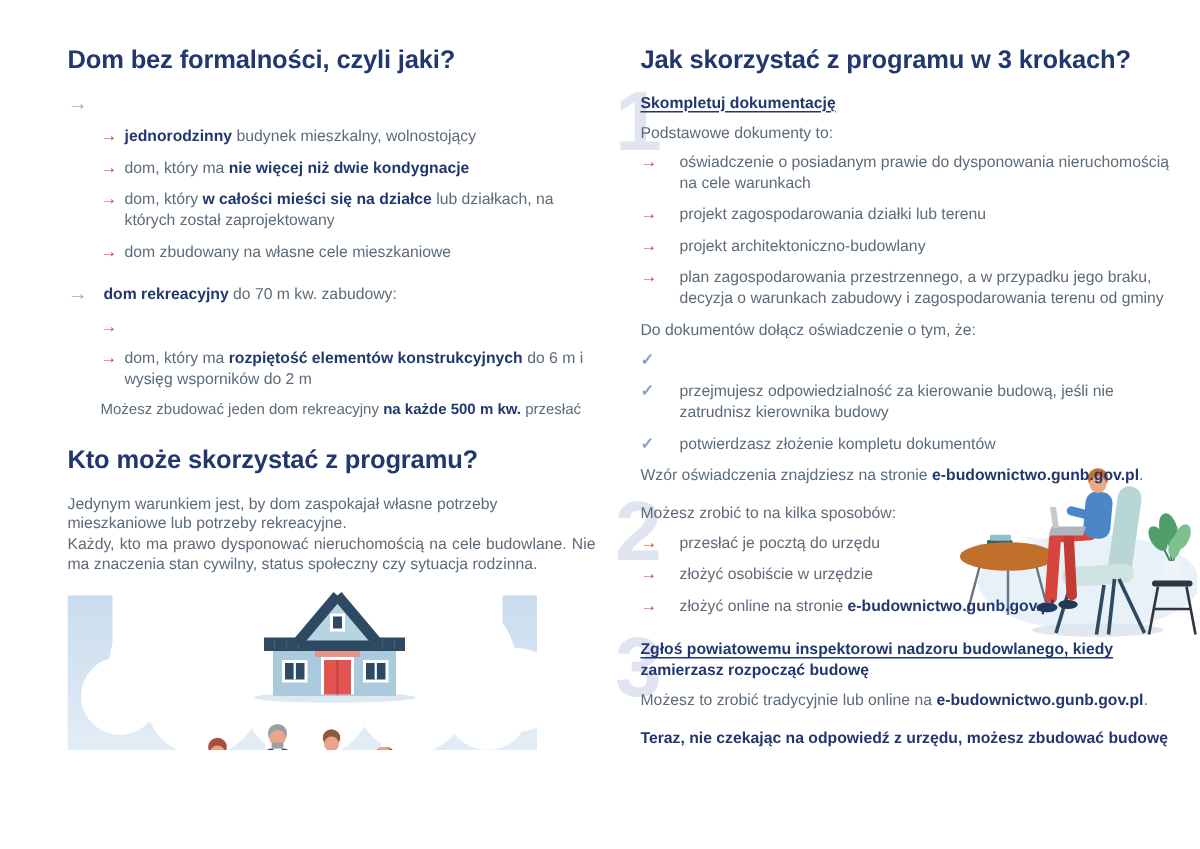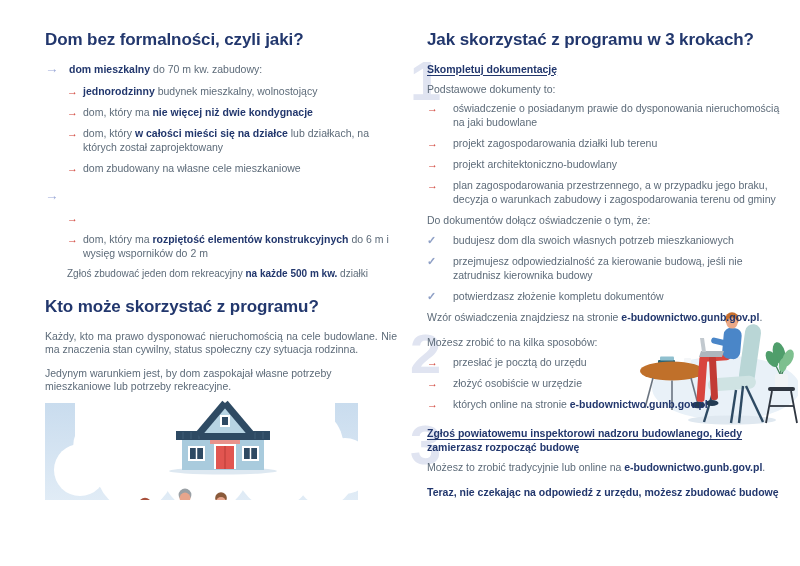--- a/index.html
+++ b/index.html
@@ -44,21 +44,20 @@
 </head>
 <body>
 
 <div class="page">
 
   <div class="col col-left">
     <h1>Dom bez formalności, czyli jaki?</h1>
 
     <div class="li">
       <span class="mk mk-pw">→</span>
-      <p><b class="nv">dom mieszkalny</b><span> do 70 m kw. zabudowy:</span></p>
     </div>
 
     <div class="li sub">
       <span class="mk mk-red">→</span>
       <p><span></span><b class="nv">jednorodzinny</b><span> budynek mieszkalny, wolnostojący</span></p>
     </div>
     <div class="li sub">
       <span class="mk mk-red">→</span>
       <p><span>dom, który ma </span><b class="nv">nie więcej niż dwie kondygnacje</b><span></span></p>
     </div>
@@ -66,33 +65,34 @@
       <span class="mk mk-red">→</span>
       <p><span>dom, który </span><b class="nv">w całości mieści się na działce</b><span> lub działkach, na których został zaprojektowany</span></p>
     </div>
     <div class="li sub">
       <span class="mk mk-red">→</span>
       <p><span>dom zbudowany na własne cele mieszkaniowe</span></p>
     </div>
 
     <div class="li group2">
       <span class="mk mk-pw">→</span>
+      <p><b class="nv">dom rekreacyjny</b><span> do 70 m kw. zabudowy:</span></p>
     </div>
     <div class="li sub">
       <span class="mk mk-red">→</span>
     </div>
     <div class="li sub">
       <span class="mk mk-red">→</span>
       <p><span>dom, który ma </span><b class="nv">rozpiętość elementów konstrukcyjnych</b><span> do 6 m i wysięg wsporników do 2 m</span></p>
     </div>
-    <p class="note"><span>Zgłoś zbudować jeden dom rekreacyjny </span><b class="nv">na każde 500 m kw.</b><span> działki</span></p>
+    <p class="note"><span>Możesz zbudować jeden dom rekreacyjny </span><b class="nv">na każde 500 m kw.</b><span> przesłać</span></p>
 
     <h1 class="who">Kto może skorzystać z programu?</h1>
+    <p class="para para2">Jedynym warunkiem jest, by dom zaspokajał własne potrzeby mieszkaniowe lub potrzeby rekreacyjne.</p>
     <p class="para just">Każdy, kto ma prawo dysponować nieruchomością na cele budowlane. Nie ma znaczenia stan cywilny, status społeczny czy sytuacja rodzinna.</p>
-    <p class="para para2">Jedynym warunkiem jest, by dom zaspokajał własne potrzeby mieszkaniowe lub potrzeby rekreacyjne.</p>
 
     <svg class="family-illustration" width="352" height="177" viewBox="0 0 352 177" xmlns="http://www.w3.org/2000/svg">
       <defs>
         <linearGradient id="skyg" x1="0" y1="0" x2="0" y2="1">
           <stop offset="0" stop-color="#c9dcee"></stop>
             <stop offset="1" stop-color="#edf4fa"></stop>
         </linearGradient>
       </defs>
       <rect x="0" y="3" width="313" height="148" fill="url(#skyg)"></rect>
       <g fill="#ffffff">
@@ -196,38 +196,37 @@
   <div class="col col-right">
     <h1>Jak skorzystać z programu w 3 krokach?</h1>
 
     <div class="step">
       <span class="step-number">1</span>
       <div class="step-body">
         <p class="step-heading ul">Skompletuj dokumentację</p>
         <p class="intro">Podstawowe dokumenty to:</p>
         <div class="li">
           <span class="mk mk-red">→</span>
-          <p>oświadczenie o posiadanym prawie do dysponowania nieruchomością na jaki budowlane</p>
+          <p>oświadczenie o posiadanym prawie do dysponowania nieruchomością na cele warunkach</p>
         </div>
         <div class="li">
           <span class="mk mk-red">→</span>
           <p>projekt zagospodarowania działki lub terenu</p>
         </div>
         <div class="li">
           <span class="mk mk-red">→</span>
           <p>projekt architektoniczno-budowlany</p>
         </div>
         <div class="li">
           <span class="mk mk-red">→</span>
           <p>plan zagospodarowania przestrzennego, a w przypadku jego braku, decyzja o warunkach zabudowy i zagospodarowania terenu od gminy</p>
         </div>
         <p class="attach">Do dokumentów dołącz oświadczenie o tym, że:</p>
         <div class="li">
           <span class="mk mk-check">✓</span>
-          <p>budujesz dom dla swoich własnych potrzeb mieszkaniowych</p>
         </div>
         <div class="li">
           <span class="mk mk-check">✓</span>
           <p>przejmujesz odpowiedzialność za kierowanie budową, jeśli nie zatrudnisz kierownika budowy</p>
         </div>
         <div class="li">
           <span class="mk mk-check">✓</span>
           <p>potwierdzasz złożenie kompletu dokumentów</p>
         </div>
         <p class="sample"><span>Wzór oświadczenia znajdziesz na stronie </span><b class="nv">e-budownictwo.gunb.gov.pl</b><span>.</span></p>
@@ -241,21 +240,21 @@
         <div class="li">
           <span class="mk mk-red">→</span>
           <p>przesłać je pocztą do urzędu</p>
         </div>
         <div class="li">
           <span class="mk mk-red">→</span>
           <p>złożyć osobiście w urzędzie</p>
         </div>
         <div class="li">
           <span class="mk mk-red">→</span>
-          <p><span>których online na stronie </span><b class="nv">e-budownictwo.gunb.gov.pl</b></p>
+          <p><span>złożyć online na stronie </span><b class="nv">e-budownictwo.gunb.gov.pl</b></p>
         </div>
       </div>
     </div>
 
     <div class="step step3">
       <span class="step-number">3</span>
       <div class="step-body">
         <p class="step-heading"><span class="ul">Zgłoś powiatowemu inspektorowi nadzoru budowlanego, kiedy</span><br><span>zamierzasz rozpocząć budowę</span></p>
         <p><span>Możesz to zrobić tradycyjnie lub online na </span><b class="nv">e-budownictwo.gunb.gov.pl</b><span>.</span></p>
       </div>

